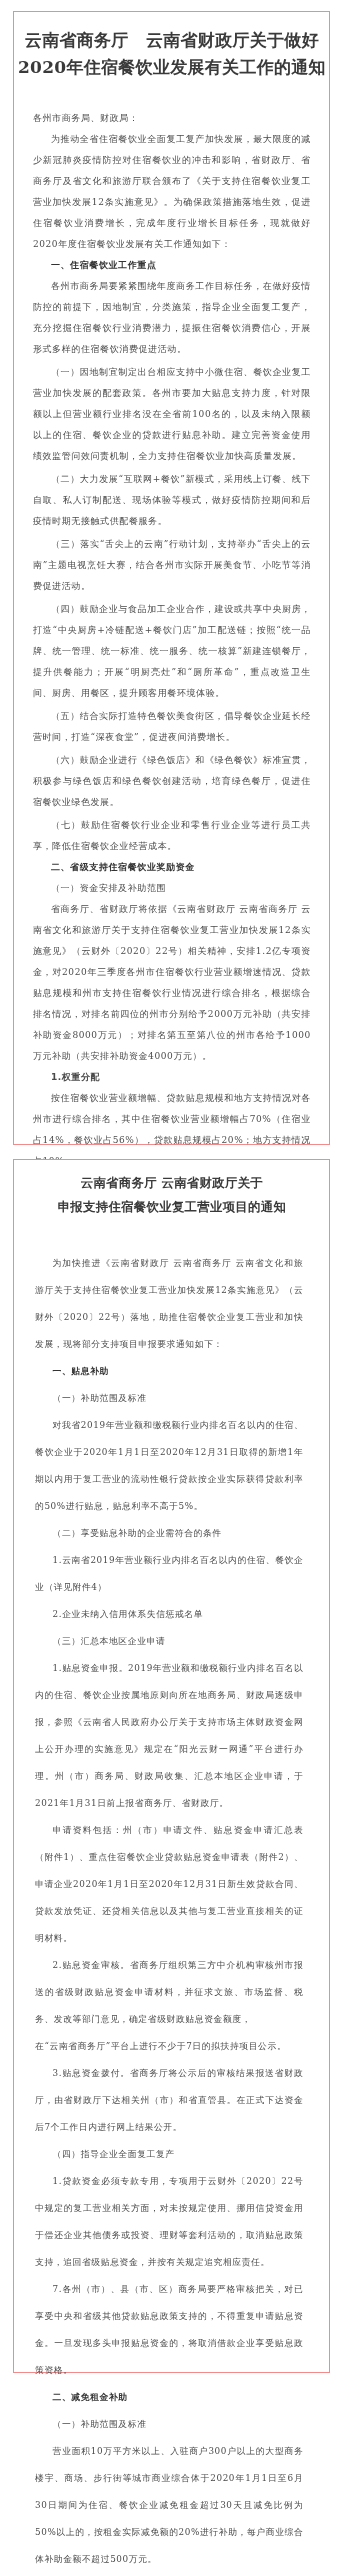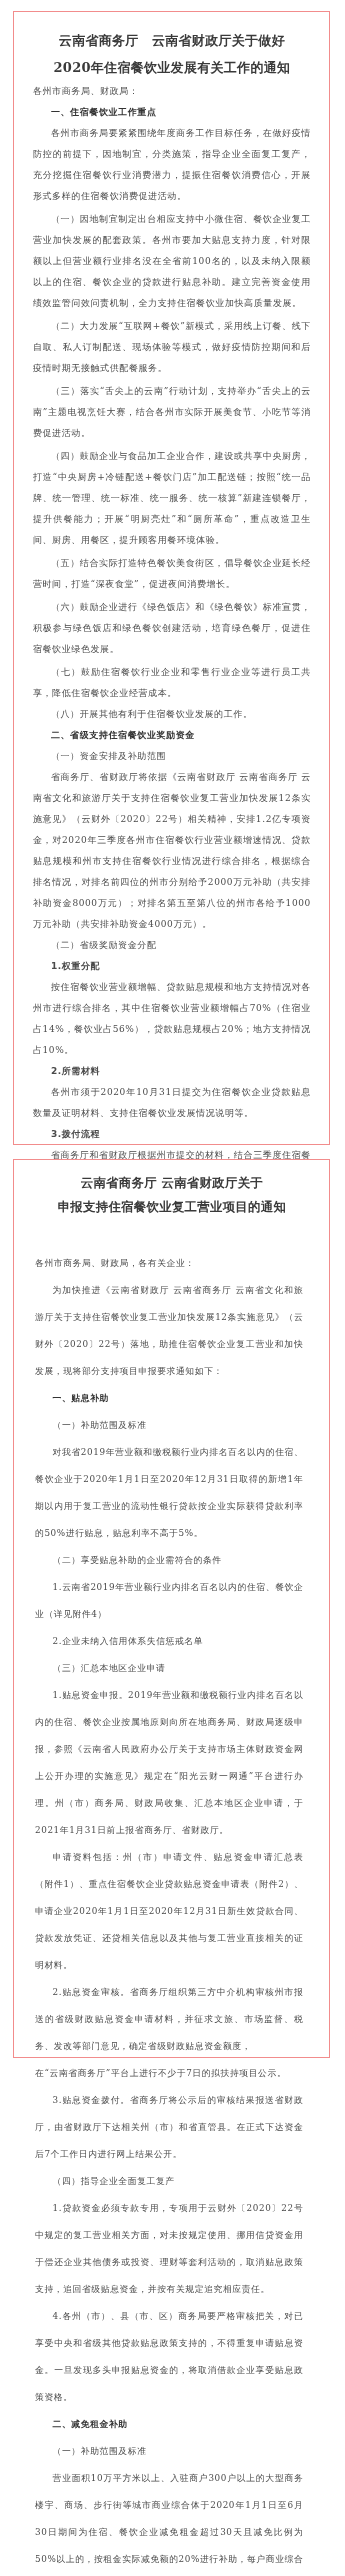--- a/index.html
+++ b/index.html
@@ -1,94 +1,92 @@
 <!DOCTYPE html>
 <html style="font-size:8.2px"><head>
 <meta charset="utf-8">
 <style>
   html, body { margin: 0; padding: 0; background: #ffffff; }
   body { width: 345px; height: 3411px; position: relative; overflow: hidden;
          font-family: "DejaVu Serif", "Liberation Serif", serif; color: #4a4a4a; }
   .card { position: absolute; left: 13.4px; width: 317px; border: 1px solid #f28c8c;
           box-sizing: border-box; background: #fff; }
   #card1 { top: 11.3px; height: 1134px; }
-  #card2 { top: 1159px; height: 899px; }
+  #card2 { top: 1159px; height: 1214px; }
   .title { text-align: center; font-family: "DejaVu Serif", serif; font-weight: bold;
            color: #3a3a3a; letter-spacing: 0.3px; }
-  #card1 .title { margin-top: 14.4px; font-size: 13px; line-height: 27px; }
+  #card1 .title { margin-top: 14.4px; font-size: 17px; line-height: 27px; }
   #card2 .title { margin-top: 11.3px; font-size: 12.4px; line-height: 24px; }
   .body { padding: 0 18.5px 0 18.5px; }
-  #card1 .body { font-size: 9px; line-height: 21px; }
+  #card1 .body { margin-top: 27px; font-size: 9px; line-height: 21px; }
   #card2 .body { margin-top: 31px; font-size: 8.8px; line-height: 27px; padding-left: 20.6px; padding-right: 26px; }
   p { margin: 0; text-align: justify; letter-spacing: 0.6px; }
   p.indent { text-indent: 2em; }
   p.h1 { text-indent: 2em; font-weight: bold; color: #333; font-family: Liberation Serif, serif; }
   p.h2 { text-indent: 2em; }
   p.h3 { text-indent: 2em; font-weight: bold; font-family: "DejaVu Sans", sans-serif; }
   p.gap { margin-top: 2.1px; }
 </style>
 </head>
 <body>
 
 <div id="card1" class="card">
   <div class="title">
     <div>云南省商务厅　云南省财政厅关于做好</div>
     <div>2020年住宿餐饮业发展有关工作的通知</div>
   </div>
   <div class="body">
     <p>各州市商务局、财政局：</p>
+    <p class="indent">为推动全省住宿餐饮业全面复工复产加快发展，最大限度的减少新冠肺炎疫情防控对住宿餐饮业的冲击和影响，省财政厅、省商务厅及省文化和旅游厅联合颁布了《关于支持住宿餐饮业复工营业加快发展12条实施意见》。为确保政策措施落地生效，促进住宿餐饮业消费增长，完成年度行业增长目标任务，现就做好2020年度住宿餐饮业发展有关工作通知如下：</p>
     <p class="h1">一、住宿餐饮业工作重点</p>
     <p class="indent">各州市商务局要紧紧围绕年度商务工作目标任务，在做好疫情防控的前提下，因地制宜，分类施策，指导企业全面复工复产，充分挖掘住宿餐饮行业消费潜力，提振住宿餐饮消费信心，开展形式多样的住宿餐饮消费促进活动。</p>
     <p class="indent gap">（一）因地制宜制定出台相应支持中小微住宿、餐饮企业复工营业加快发展的配套政策。各州市要加大贴息支持力度，针对限额以上但营业额行业排名没在全省前100名的，以及未纳入限额以上的住宿、餐饮企业的贷款进行贴息补助。建立完善资金使用绩效监管问效问责机制，全力支持住宿餐饮业加快高质量发展。</p>
     <p class="indent gap">（二）大力发展“互联网+餐饮”新模式，采用线上订餐、线下自取、私人订制配送、现场体验等模式，做好疫情防控期间和后疫情时期无接触式供配餐服务。</p>
     <p class="indent gap">（三）落实“舌尖上的云南”行动计划，支持举办“舌尖上的云南”主题电视烹饪大赛，结合各州市实际开展美食节、小吃节等消费促进活动。</p>
     <p class="indent gap">（四）鼓励企业与食品加工企业合作，建设或共享中央厨房，打造“中央厨房+冷链配送+餐饮门店”加工配送链；按照“统一品牌、统一管理、统一标准、统一服务、统一核算”新建连锁餐厅，提升供餐能力；开展“明厨亮灶”和“厕所革命”，重点改造卫生间、厨房、用餐区，提升顾客用餐环境体验。</p>
     <p class="indent gap">（五）结合实际打造特色餐饮美食街区，倡导餐饮企业延长经营时间，打造“深夜食堂”，促进夜间消费增长。</p>
     <p class="indent gap">（六）鼓励企业进行《绿色饭店》和《绿色餐饮》标准宣贯，积极参与绿色饭店和绿色餐饮创建活动，培育绿色餐厅，促进住宿餐饮业绿色发展。</p>
     <p class="indent gap">（七）鼓励住宿餐饮行业企业和零售行业企业等进行员工共享，降低住宿餐饮企业经营成本。</p>
-    <p class="indent">（八）开展其他有利于住宿餐饮业发展的工作。</p>
     <p class="h1">二、省级支持住宿餐饮业奖励资金</p>
     <p class="h2">（一）资金安排及补助范围</p>
     <p class="indent">省商务厅、省财政厅将依据《云南省财政厅 云南省商务厅 云南省文化和旅游厅关于支持住宿餐饮业复工营业加快发展12条实施意见》（云财外〔2020〕22号）相关精神，安排1.2亿专项资金，对2020年三季度各州市住宿餐饮行业营业额增速情况、贷款贴息规模和州市支持住宿餐饮行业情况进行综合排名，根据综合排名情况，对排名前四位的州市分别给予2000万元补助（共安排补助资金8000万元）；对排名第五至第八位的州市各给予1000万元补助（共安排补助资金4000万元）。</p>
-    <p class="h2">（二）省级奖励资金分配</p>
     <p class="h3">1.权重分配</p>
     <p class="indent">按住宿餐饮业营业额增幅、贷款贴息规模和地方支持情况对各州市进行综合排名，其中住宿餐饮业营业额增幅占70%（住宿业占14%，餐饮业占56%），贷款贴息规模占20%；地方支持情况占10%。</p>
     <p class="h3">2.所需材料</p>
     <p class="indent">各州市须于2020年10月31日提交为住宿餐饮企业贷款贴息数量及证明材料、支持住宿餐饮业发展情况说明等。</p>
     <p class="h3">3.拨付流程</p>
     <p class="indent">省商务厅和省财政厅根据州市提交的材料，结合三季度住宿餐饮业营业额增幅等相关情况及权重组织开展综合排名后由省财政厅向相关州市拨付补助资金。</p>
     <p class="h2">（三）资金使用</p>
     <p class="indent">省级财政安排的专项补助资金由相关州市统筹安排用于上述保障住宿餐饮行业平稳运行、促进住宿餐饮业消费增长的相关工作。</p>
   </div>
 </div>
 
 <div id="card2" class="card">
   <div class="title">
     <div>云南省商务厅  云南省财政厅关于</div>
     <div>申报支持住宿餐饮业复工营业项目的通知</div>
   </div>
   <div class="body">
-    <p>各州市商务局、财政局，各有关企业：</p>
     <p class="indent">为加快推进《云南省财政厅 云南省商务厅 云南省文化和旅游厅关于支持住宿餐饮业复工营业加快发展12条实施意见》（云财外〔2020〕22号）落地，助推住宿餐饮企业复工营业和加快发展，现将部分支持项目申报要求通知如下：</p>
 
     <p class="h1">一、贴息补助</p>
     <p class="h2">（一）补助范围及标准</p>
     <p class="indent">对我省2019年营业额和缴税额行业内排名百名以内的住宿、餐饮企业于2020年1月1日至2020年12月31日取得的新增1年期以内用于复工营业的流动性银行贷款按企业实际获得贷款利率的50%进行贴息，贴息利率不高于5%。</p>
     <p class="h2">（二）享受贴息补助的企业需符合的条件</p>
     <p class="indent">1.云南省2019年营业额行业内排名百名以内的住宿、餐饮企业（详见附件4）</p>
     <p class="indent">2.企业未纳入信用体系失信惩戒名单</p>
     <p class="h2">（三）汇总本地区企业申请</p>
     <p class="indent">1.贴息资金申报。2019年营业额和缴税额行业内排名百名以内的住宿、餐饮企业按属地原则向所在地商务局、财政局逐级申报，参照《云南省人民政府办公厅关于支持市场主体财政资金网上公开办理的实施意见》规定在“阳光云财一网通”平台进行办理。州（市）商务局、财政局收集、汇总本地区企业申请，于2021年1月31日前上报省商务厅、省财政厅。</p>
     <p class="indent">申请资料包括：州（市）申请文件、贴息资金申请汇总表（附件1）、重点住宿餐饮企业贷款贴息资金申请表（附件2）、申请企业2020年1月1日至2020年12月31日新生效贷款合同、贷款发放凭证、还贷相关信息以及其他与复工营业直接相关的证明材料。</p>
     <p class="indent">2.贴息资金审核。省商务厅组织第三方中介机构审核州市报送的省级财政贴息资金申请材料，并征求文旅、市场监督、税务、发改等部门意见，确定省级财政贴息资金额度，</p>
     <p>在“云南省商务厅”平台上进行不少于7日的拟扶持项目公示。</p>
     <p class="indent">3.贴息资金拨付。省商务厅将公示后的审核结果报送省财政厅，由省财政厅下达相关州（市）和省直管县。在正式下达资金后7个工作日内进行网上结果公开。</p>
     <p class="h2">（四）指导企业全面复工复产</p>
     <p class="indent">1.贷款资金必须专款专用，专项用于云财外〔2020〕22号中规定的复工营业相关方面，对未按规定使用、挪用信贷资金用于偿还企业其他债务或投资、理财等套利活动的，取消贴息政策支持，追回省级贴息资金，并按有关规定追究相应责任。</p>
-    <p class="indent">4.各州（市）、县（市、区）商务局要严格审核把关，对已享受中央和省级其他贷款贴息政策支持的，不得重复申请贴息资金。一旦发现多头申报贴息资金的，将取消借款企业享受贴息政策资格。</p>
+    <p class="indent">7.各州（市）、县（市、区）商务局要严格审核把关，对已享受中央和省级其他贷款贴息政策支持的，不得重复申请贴息资金。一旦发现多头申报贴息资金的，将取消借款企业享受贴息政策资格。</p>
 
     <p class="h1">二、减免租金补助</p>
     <p class="h2">（一）补助范围及标准</p>
     <p class="indent">营业面积10万平方米以上、入驻商户300户以上的大型商务楼宇、商场、步行街等城市商业综合体于2020年1月1日至6月30日期间为住宿、餐饮企业减免租金超过30天且减免比例为50%以上的，按租金实际减免额的20%进行补助，每户商业综合体补助金额不超过500万元。</p>
 
   </div>
 </div>
 
 
 </body></html>

